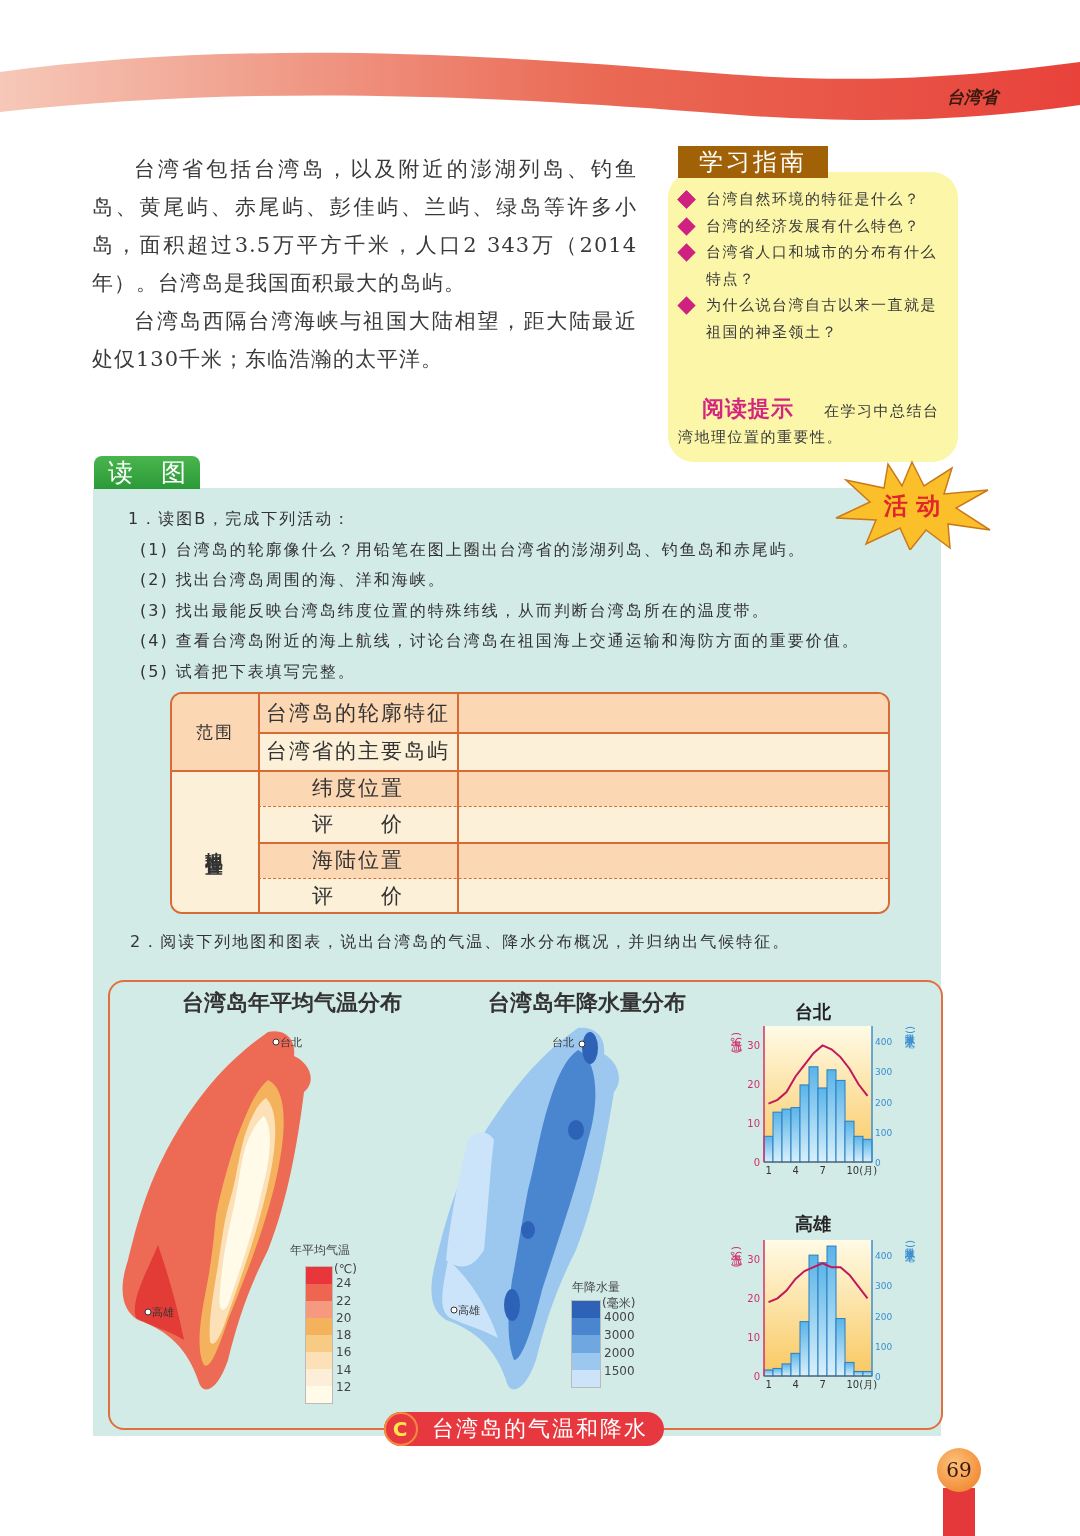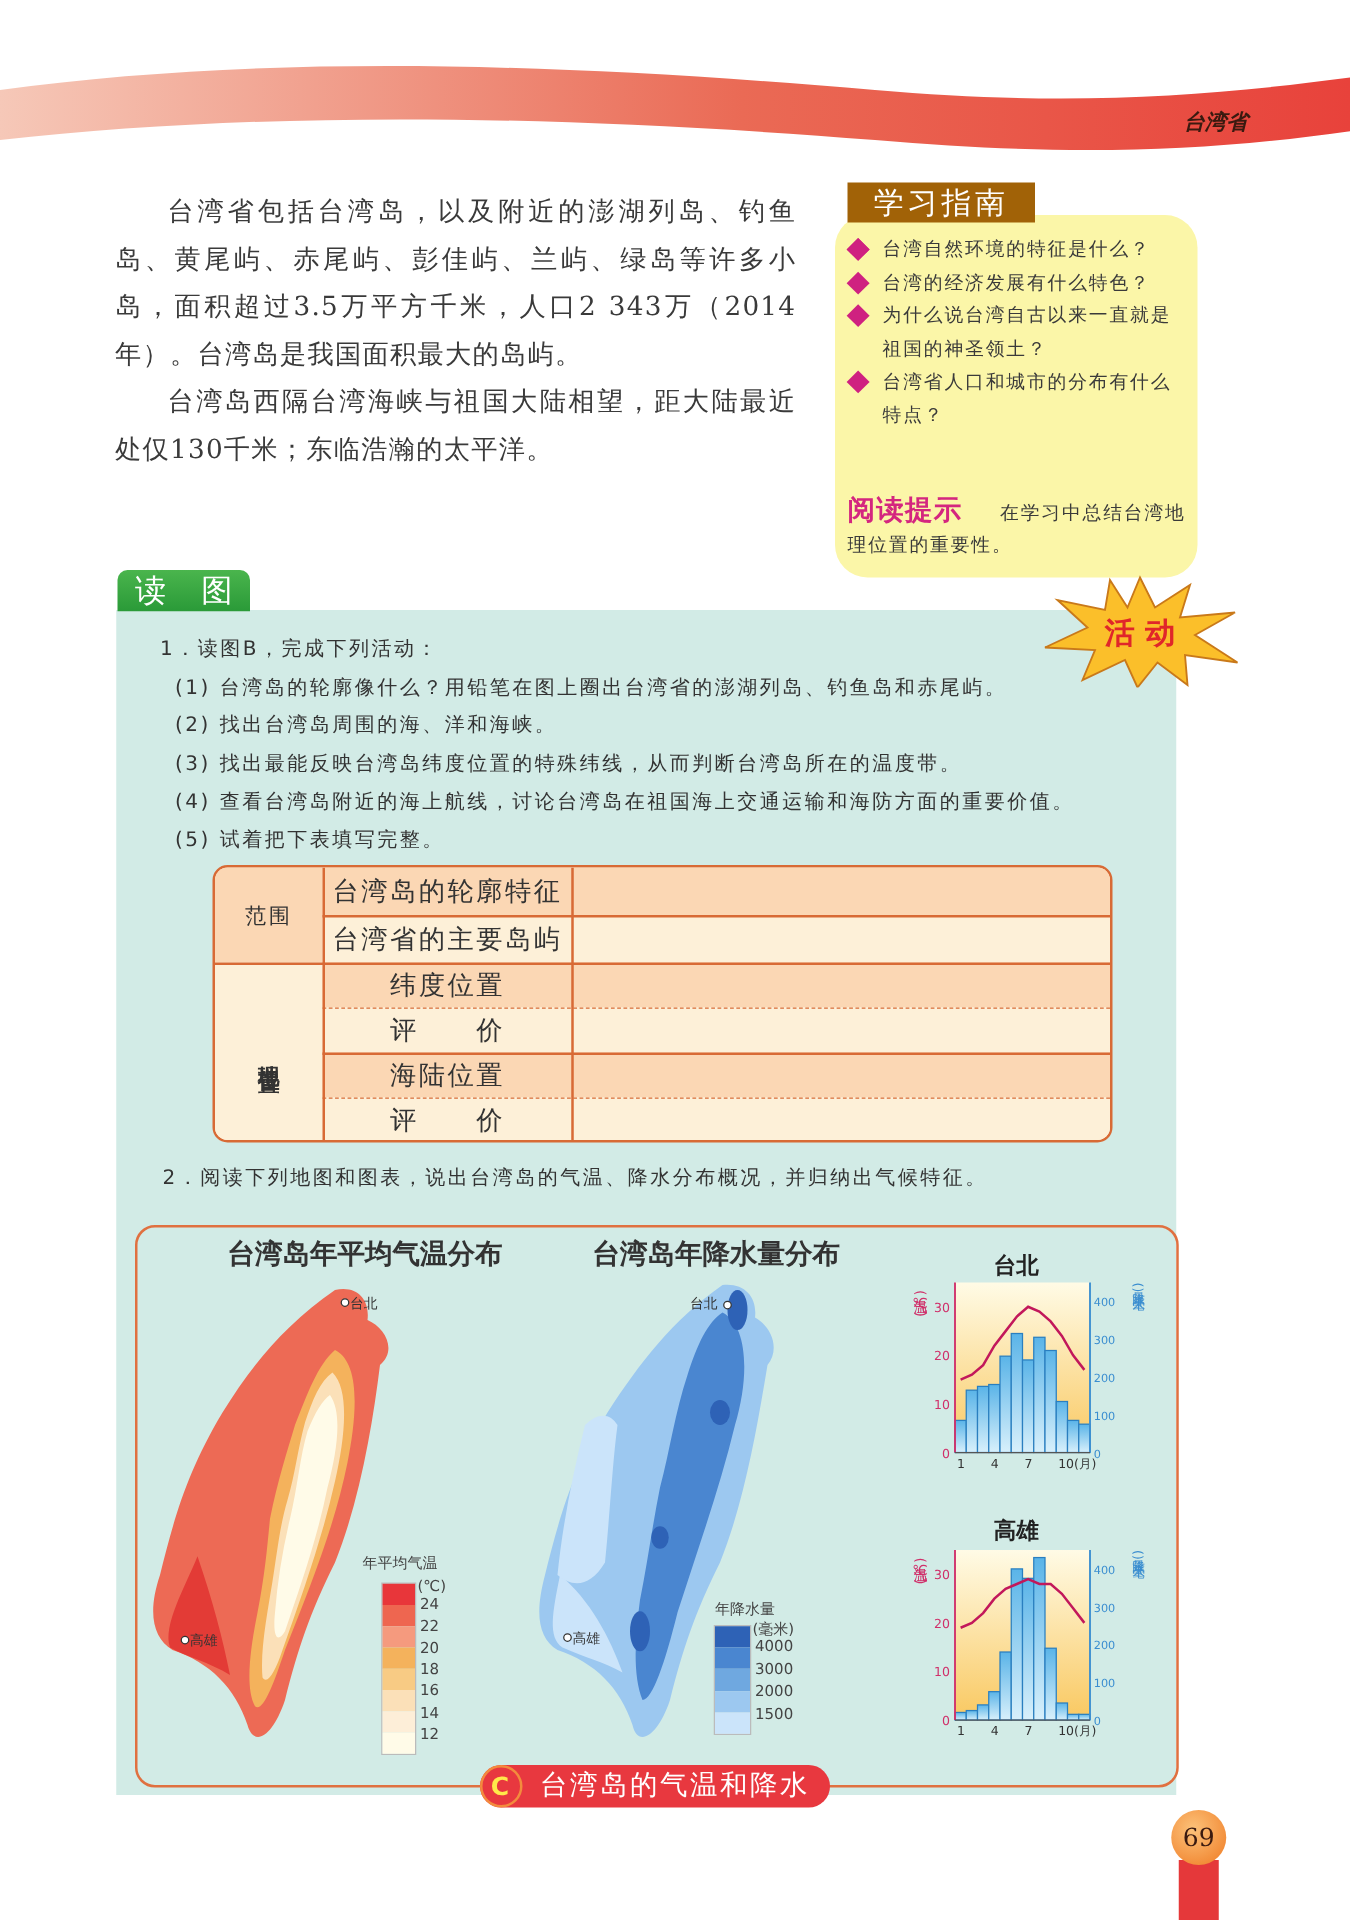--- a/index.html
+++ b/index.html
@@ -7,21 +7,21 @@
   .banner{position:absolute;left:0;top:50px;width:1080px;height:80px;}
   .banner-label{position:absolute;right:82px;top:86px;font-size:17px;font-style:italic;font-weight:bold;color:#3a1a10;}
   .intro{position:absolute;left:92px;top:150px;width:545px;font-family:"DejaVu Serif",serif;font-size:21px;line-height:38px;color:#3a3a3a;letter-spacing:1px;}
   .intro p{text-indent:2em;text-align:justify;}
   .guide{position:absolute;left:668px;top:172px;width:290px;height:290px;background:#fbf6a8;border-radius:26px;}
   .guide-title{position:absolute;left:678px;top:146px;width:150px;height:32px;background:#a16207;color:#fff;font-size:24px;line-height:32px;text-align:center;letter-spacing:3px;}
   .guide-list{position:absolute;left:676px;top:186px;width:276px;font-size:15px;line-height:26.5px;color:#3a3a3a;letter-spacing:1.5px;}
   .guide-list li{list-style:none;padding-left:30px;position:relative;}
   .guide-list li .dia{position:absolute;left:4px;top:7px;width:13px;height:13px;background:#cf2180;transform:rotate(45deg);}
   .hint{position:absolute;left:678px;top:396px;width:272px;font-size:15px;line-height:26px;color:#3a3a3a;letter-spacing:1.5px;}
-  .hint .hint-title{font-size:22px;color:#d4267f;font-weight:bold;margin-right:30px;letter-spacing:1px;}
+  .hint .hint-title{font-size:22px;color:#d4267f;font-weight:bold;margin-right:30px;letter-spacing:1px;margin-left:24px;}
   .read-tab{position:absolute;left:94px;top:456px;width:106px;height:33px;background:linear-gradient(#4ab54d,#2a9a38);color:#fff;font-size:25px;line-height:33px;padding-left:14px;letter-spacing:10px;border-radius:8px 8px 0 0;}
   .read-panel{position:absolute;left:93px;top:488px;width:848px;height:948px;background:#d2ebe6;}
   .star{position:absolute;left:832px;top:460px;width:160px;height:90px;}
   .activities{position:absolute;left:128px;top:504px;width:820px;font-size:16px;line-height:30.5px;color:#333;letter-spacing:2px;}
   .activities .sub{padding-left:12px;}
   .tbl{position:absolute;left:170px;top:692px;width:720px;height:222px;border:2.5px solid #d86a35;border-radius:12px;overflow:hidden;background:#fdf5e0;}
   .tbl .cell{position:absolute;font-size:21px;color:#333;letter-spacing:2px;display:flex;align-items:center;justify-content:center;}
   .q2{position:absolute;left:130px;top:932px;font-size:16px;letter-spacing:2px;color:#333;}
   .fig{position:absolute;left:108px;top:980px;width:835px;height:450px;border:2.5px solid #e07040;border-radius:16px;}
   .map-title{position:absolute;font-size:22px;font-weight:bold;color:#333;}
@@ -51,22 +51,22 @@
   <p>台湾省包括台湾岛，以及附近的澎湖列岛、钓鱼岛、黄尾屿、赤尾屿、彭佳屿、兰屿、绿岛等许多小岛，面积超过3.5万平方千米，人口2 343万（2014年）。台湾岛是我国面积最大的岛屿。</p>
   <p>台湾岛西隔台湾海峡与祖国大陆相望，距大陆最近处仅130千米；东临浩瀚的太平洋。</p>
 </div>
 
 <div class="guide"></div>
 <div class="guide-title">学习指南</div>
 <ul class="guide-list">
   <li><span class="dia"></span></li>
   <li><span class="dia"></span><span>台湾自然环境的特征是什么？</span></li>
   <li><span class="dia"></span><span>台湾的经济发展有什么特色？</span></li>
+  <li><span class="dia"></span><span>台湾省人口和城市的分布有什么特点？</span></li>
   <li><span class="dia"></span><span>为什么说台湾自古以来一直就是祖国的神圣领土？</span></li>
-  <li><span class="dia"></span><span>台湾省人口和城市的分布有什么特点？</span></li>
 </ul>
 <div class="hint">
   <span class="hint-title">阅读提示</span><span>在学习中总结台湾地理位置的重要性。</span>
 </div>
 
 <div class="read-panel"></div>
 <div class="read-tab">读 图</div>
 
 <svg class="star" viewBox="0 0 160 90">
   <polygon points="80,2 92,26 120,8 112,34 156,30 124,48 158,70 116,64 118,88 94,70 78,90 68,68 34,84 44,60 4,58 38,42 14,20 52,28 56,4 70,26" fill="#fbbf2a" stroke="#c9791a" stroke-width="1.5"></polygon>
@@ -116,21 +116,21 @@
   <div style="position:absolute;left:288px;top:114px;right:0;height:34px;"></div>
   <div style="position:absolute;left:288px;top:150px;right:0;height:34px;"></div>
   <div style="position:absolute;left:288px;top:186px;right:0;bottom:0;"></div>
 </div>
 
 <div class="q2">2．阅读下列地图和图表，说出台湾岛的气温、降水分布概况，并归纳出气候特征。</div>
 
 <div class="fig"></div>
 
 <div class="map-title" style="left:182px;top:988px;">台湾岛年平均气温分布</div>
-<div class="map-title" style="left:474px;top:988px;">台湾岛年降水量分布</div>
+<div class="map-title" style="left:488px;top:988px;">台湾岛年降水量分布</div>
 
 <svg style="position:absolute;left:118px;top:1020px;" width="210" height="380" viewBox="0 0 210 380">
   <path d="M150,12 C168,8 178,20 176,36 C190,42 200,60 186,72 C180,120 170,180 150,230 C130,270 120,300 110,340 C100,370 85,378 80,360 C70,330 50,310 20,300 C4,290 0,270 10,240 C20,200 30,160 60,110 C85,70 110,40 150,12 Z" fill="#ed6a55"></path>
   <path d="M40,225 C30,250 12,280 18,298 C30,305 50,310 66,320 C60,290 52,260 40,225 Z" fill="#e33b36"></path>
   <path d="M150,60 C170,70 168,110 160,150 C150,200 130,250 110,300 C100,330 92,350 86,345 C78,330 82,300 88,270 C94,240 96,215 98,195 C104,165 112,140 118,120 C128,95 136,72 150,60 Z" fill="#f4b25c"></path>
   <path d="M148,78 C162,92 158,130 150,165 C140,210 124,255 108,300 C102,318 96,328 92,322 C90,300 96,270 100,245 C104,220 106,200 112,180 C118,160 120,140 126,118 C132,100 138,85 148,78 Z" fill="#fbe0b8"></path>
   <path d="M146,96 C156,110 152,140 144,170 C136,210 122,250 110,285 C104,295 100,290 102,270 C104,245 108,220 114,195 C120,170 122,145 128,125 C134,110 140,100 146,96 Z" fill="#fffbe8"></path>
   <circle cx="158" cy="22" r="3" fill="#fff" stroke="#333" stroke-width="1"></circle>
   <text x="162" y="26" font-size="11" fill="#333">台北</text>
   <circle cx="30" cy="292" r="3" fill="#fff" stroke="#333" stroke-width="1"></circle>

